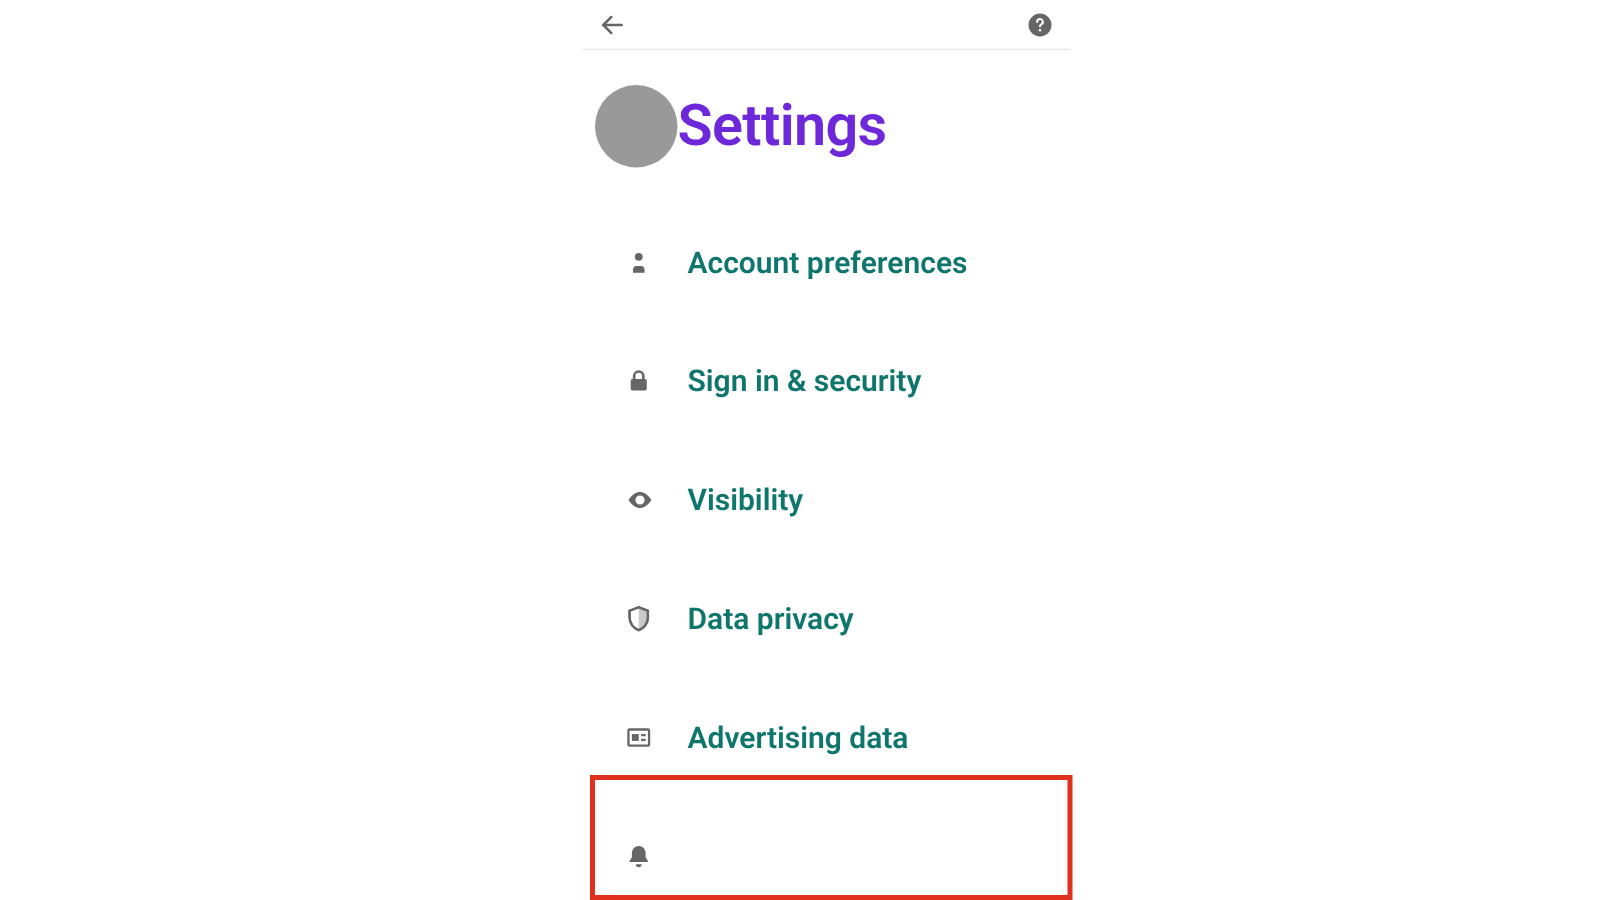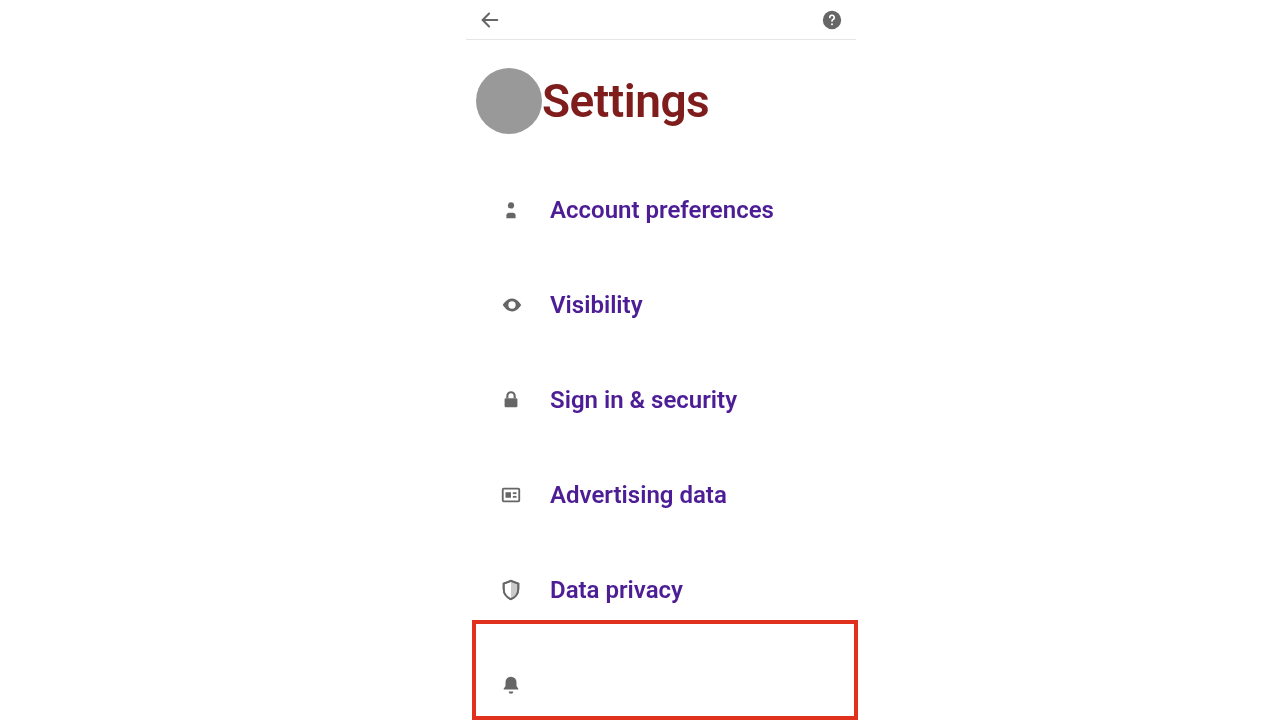--- a/index.html
+++ b/index.html
@@ -50,21 +50,21 @@
     .avatar {
       width: 66px;
       height: 66px;
       border-radius: 50%;
       background: #999;
       flex-shrink: 0;
     }
     .page-title {
       font-size: 46px;
       font-weight: 600;
-      color: #7f1d1d;
+      color: #6d28d9;
       letter-spacing: -0.5px;
     }
     .menu {
       padding: 12px 6px 0 6px;
     }
     .item {
       display: flex;
       align-items: center;
       height: 95px;
       padding: 0 28px;
@@ -74,21 +74,21 @@
     .item .icon-slot {
       width: 50px;
       display: flex;
       align-items: center;
       justify-content: flex-start;
       color: #666;
     }
     .item .label {
       font-size: 24px;
       font-weight: 600;
-      color: #4c1d95;
+      color: #0f766e;
     }
     .highlight-box {
       position: absolute;
       border: 4px solid #e0301e;
       pointer-events: none;
     }
     svg { display: block; }
   </style>
 </head>
 <body>
@@ -127,60 +127,60 @@
         <svg width="22" height="22" viewBox="0 0 24 24" fill="#666">
           <circle cx="12" cy="7" r="3.4"></circle>
           <path d="M7 21v-3.2c0-1.6 1.3-2.8 2.9-2.8h4.2c1.6 0 2.9 1.2 2.9 2.8V21H7z"></path>
         </svg>
       </span>
       <span class="label">Account preferences</span>
     </div>
 
     <div class="item">
       <span class="icon-slot">
+        <svg width="22" height="22" viewBox="0 0 24 24" fill="#666">
+          <rect x="5" y="10" width="14" height="10" rx="1.5"></rect>
+          <path d="M8 10V7.5a4 4 0 0 1 8 0V10" fill="none" stroke="#666" stroke-width="2.3"></path>
+        </svg>
+      </span>
+      <span class="label">Sign in &amp; security</span>
+    </div>
+
+    <div class="item">
+      <span class="icon-slot">
         <svg width="24" height="22" viewBox="0 0 24 24" fill="#666">
           <path d="M12 5C6 5 2 12 2 12s4 7 10 7 10-7 10-7-4-7-10-7zm0 11a4 4 0 1 1 0-8 4 4 0 0 1 0 8z"></path>
           <circle cx="12" cy="12" r="2" fill="#fff"></circle>
         </svg>
       </span>
       <span class="label">Visibility</span>
     </div>
 
     <div class="item">
       <span class="icon-slot">
-        <svg width="22" height="22" viewBox="0 0 24 24" fill="#666">
-          <rect x="5" y="10" width="14" height="10" rx="1.5"></rect>
-          <path d="M8 10V7.5a4 4 0 0 1 8 0V10" fill="none" stroke="#666" stroke-width="2.3"></path>
+        <svg width="22" height="24" viewBox="0 0 24 24" fill="none">
+          <path d="M12 2l8 3v6c0 5-3.4 9.4-8 11-4.6-1.6-8-6-8-11V5l8-3z" stroke="#666" stroke-width="2"></path>
+          <path d="M12 2v20" stroke="#666" stroke-width="0" fill="#666" opacity="0"></path>
+          <path d="M12 2l8 3v6c0 5-3.4 9.4-8 11V2z" fill="#666" opacity="0.35"></path>
+          <path d="M12 2l8 3v6c0 5-3.4 9.4-8 11-4.6-1.6-8-6-8-11V5l8-3z" stroke="#666" stroke-width="2" fill="none"></path>
         </svg>
       </span>
-      <span class="label">Sign in &amp; security</span>
+      <span class="label">Data privacy</span>
     </div>
 
     <div class="item">
       <span class="icon-slot">
         <svg width="22" height="22" viewBox="0 0 24 24" fill="none" stroke="#666" stroke-width="2">
           <rect x="3" y="5" width="18" height="14" rx="1"></rect>
           <rect x="6" y="9" width="6" height="6" fill="#666" stroke="none"></rect>
           <line x1="14" y1="10" x2="18" y2="10"></line>
           <line x1="14" y1="14" x2="18" y2="14"></line>
         </svg>
       </span>
       <span class="label">Advertising data</span>
-    </div>
-
-    <div class="item">
-      <span class="icon-slot">
-        <svg width="22" height="24" viewBox="0 0 24 24" fill="none">
-          <path d="M12 2l8 3v6c0 5-3.4 9.4-8 11-4.6-1.6-8-6-8-11V5l8-3z" stroke="#666" stroke-width="2"></path>
-          <path d="M12 2v20" stroke="#666" stroke-width="0" fill="#666" opacity="0"></path>
-          <path d="M12 2l8 3v6c0 5-3.4 9.4-8 11V2z" fill="#666" opacity="0.35"></path>
-          <path d="M12 2l8 3v6c0 5-3.4 9.4-8 11-4.6-1.6-8-6-8-11V5l8-3z" stroke="#666" stroke-width="2" fill="none"></path>
-        </svg>
-      </span>
-      <span class="label">Data privacy</span>
     </div>
 
     <div class="item">
       <span class="icon-slot">
         <svg width="22" height="22" viewBox="0 0 24 24" fill="#666">
           <path d="M12 3a6 6 0 0 0-6 6v4l-2 3v1h16v-1l-2-3V9a6 6 0 0 0-6-6z"></path>
           <path d="M9.5 19a2.5 2.5 0 0 0 5 0H9.5z"></path>
         </svg>
       </span>
     </div>

